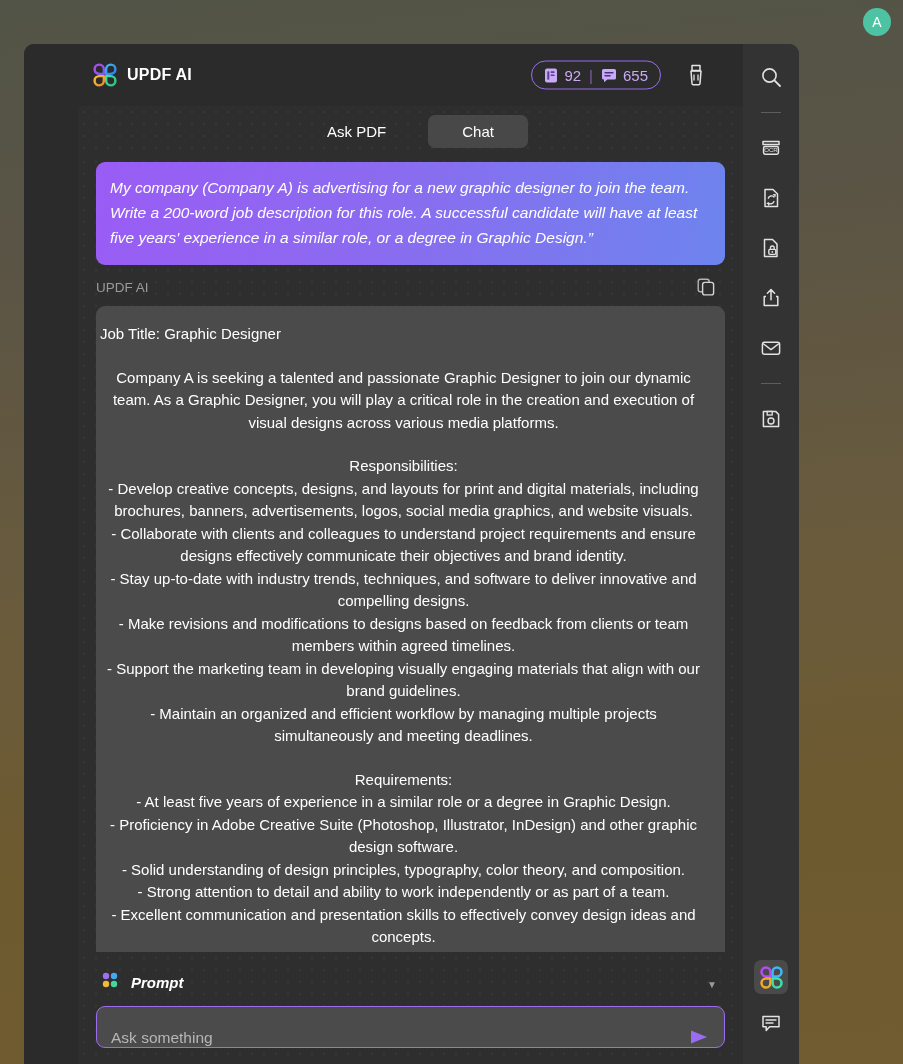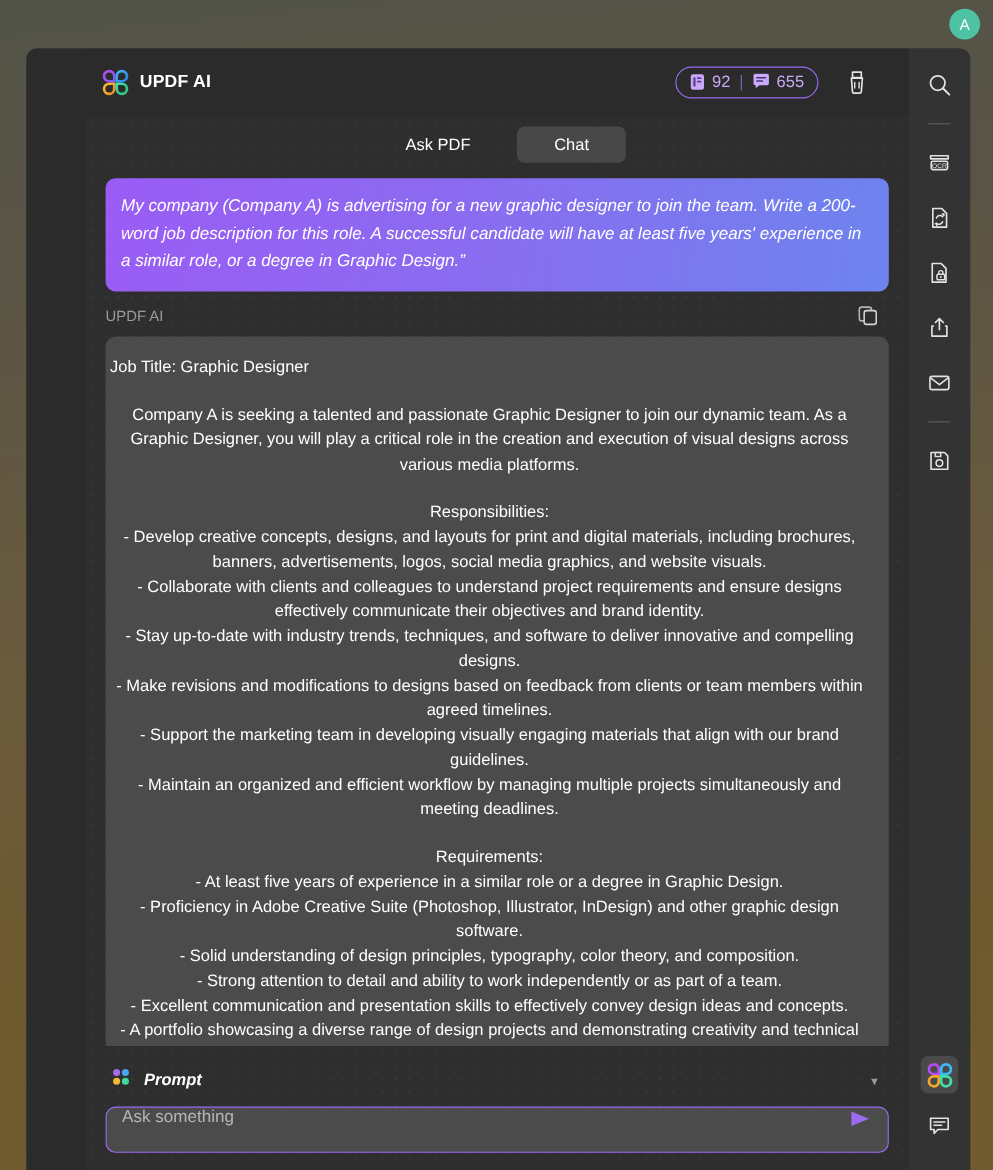--- a/index.html
+++ b/index.html
@@ -22,21 +22,21 @@
     width: 28px; height: 28px; border-radius: 50%;
     background: #4ec3a4;
     color: #ffffff; font-size: 14px; font-weight: 400;
     display: flex; align-items: center; justify-content: center;
     letter-spacing: .3px;
   }
 
   
   #app-window {
     position: absolute; top: 44px; left: 24px;
-    width: 858px; height: 1020px;
+    width: 775px; height: 1020px;
     background: #2b2b2b;
     border-top-left-radius: 10px;
     border-top-right-radius: 10px;
     overflow: hidden;
     display: flex;
   }
 
   
   #left-strip {
     width: 54px; height: 100%;
@@ -67,21 +67,21 @@
   #app-title { color: #ffffff; font-size: 16px; font-weight: bold; letter-spacing: .2px; }
 
   #credit-badge {
     position: absolute; right: 82px; top: 50%; transform: translateY(-50%);
     display: flex; align-items: center; gap: 8px;
     border: 1.5px solid #9a6cf0;
     border-radius: 16px;
     padding: 5px 12px;
     color: #c9aaf7; font-size: 15px;
   }
-  #credit-badge .cg { display: flex; align-items: flex-start; gap: 6px; }
+  #credit-badge .cg { display: flex; align-items: flex-end; gap: 6px; }
   #credit-badge .sep { color: #7b5fae; font-size: 15px; }
   .badge-ico { display:block; }
 
   #brush-btn {
     position: absolute; right: 34px; top: 50%; transform: translateY(-50%);
     width: 26px; height: 26px; display: flex; align-items: center; justify-content: center;
   }
 
   
   #tab-row {
@@ -150,21 +150,21 @@
   #prompt-label { color: #ffffff; font-size: 15px; font-weight: bold; }
   #prompt-caret {
     position: absolute; right: 8px; top: 50%; transform: translateY(-50%);
     color: #9a9a9a; font-size: 10px;
   }
   #input-wrap {
     border: 1.4px solid #9a6cf0;
     border-radius: 9px;
     background: #4b4b4b;
     height: 42px;
-    display: flex; align-items: flex-start;
+    display: flex; align-items: flex-end;
     padding: 0 12px 0 14px;
   }
   #ask-input {
     flex: 1 1 auto; min-width: 0;
     background: transparent; border: none; outline: none;
     color: #ffffff; font-size: 15.5px;
     font-family: "Liberation Sans", sans-serif;
   }
   #ask-input::placeholder { color: #b6b6b6; }
   #send-btn { width: 26px; height: 20px; display:flex; align-items:center; justify-content:center; }

